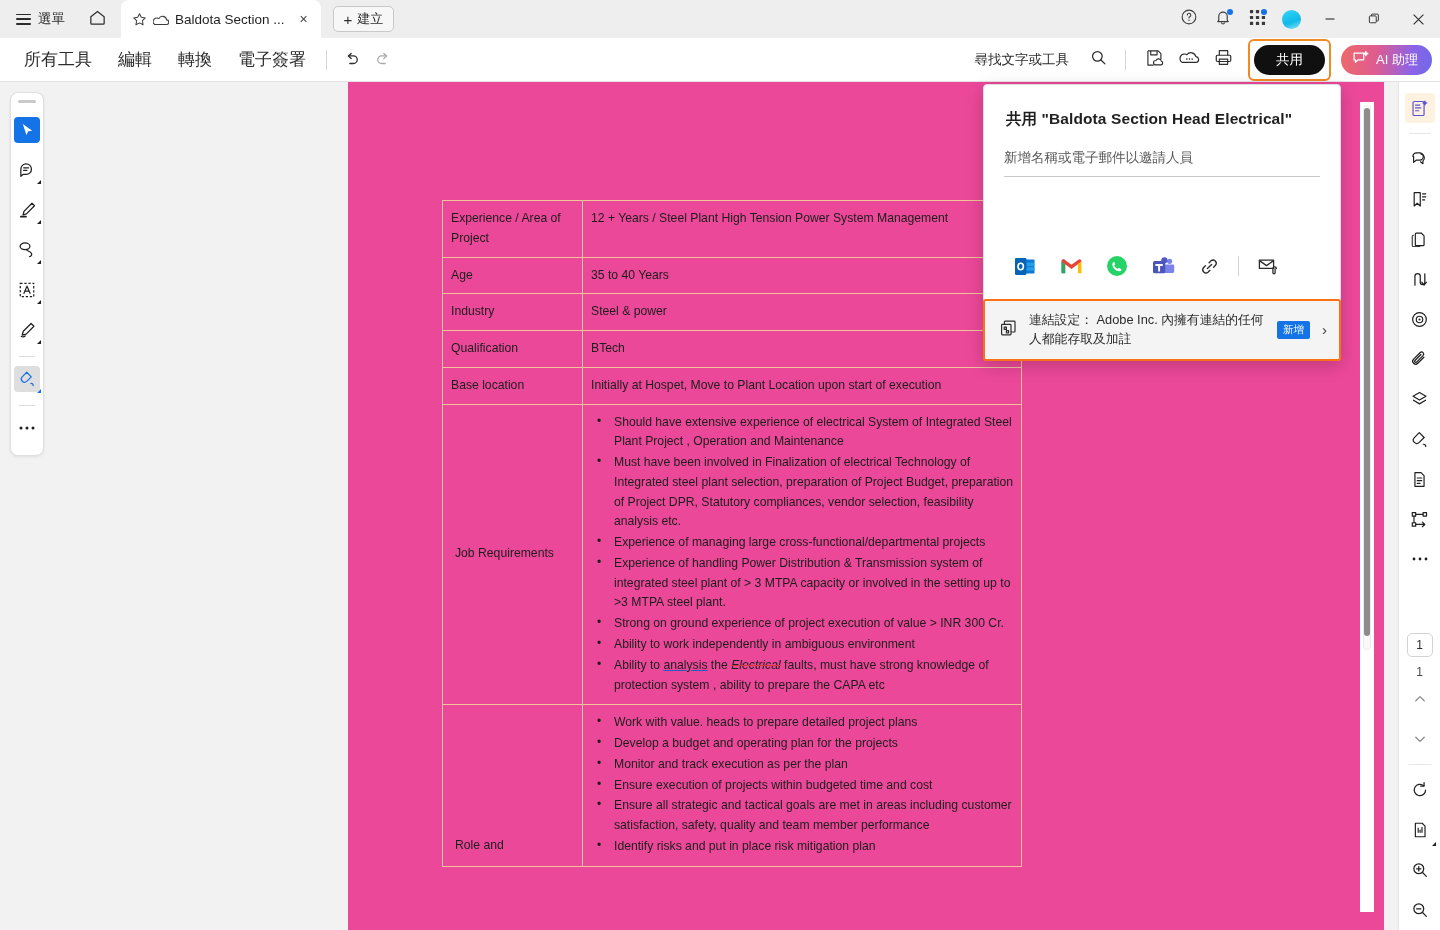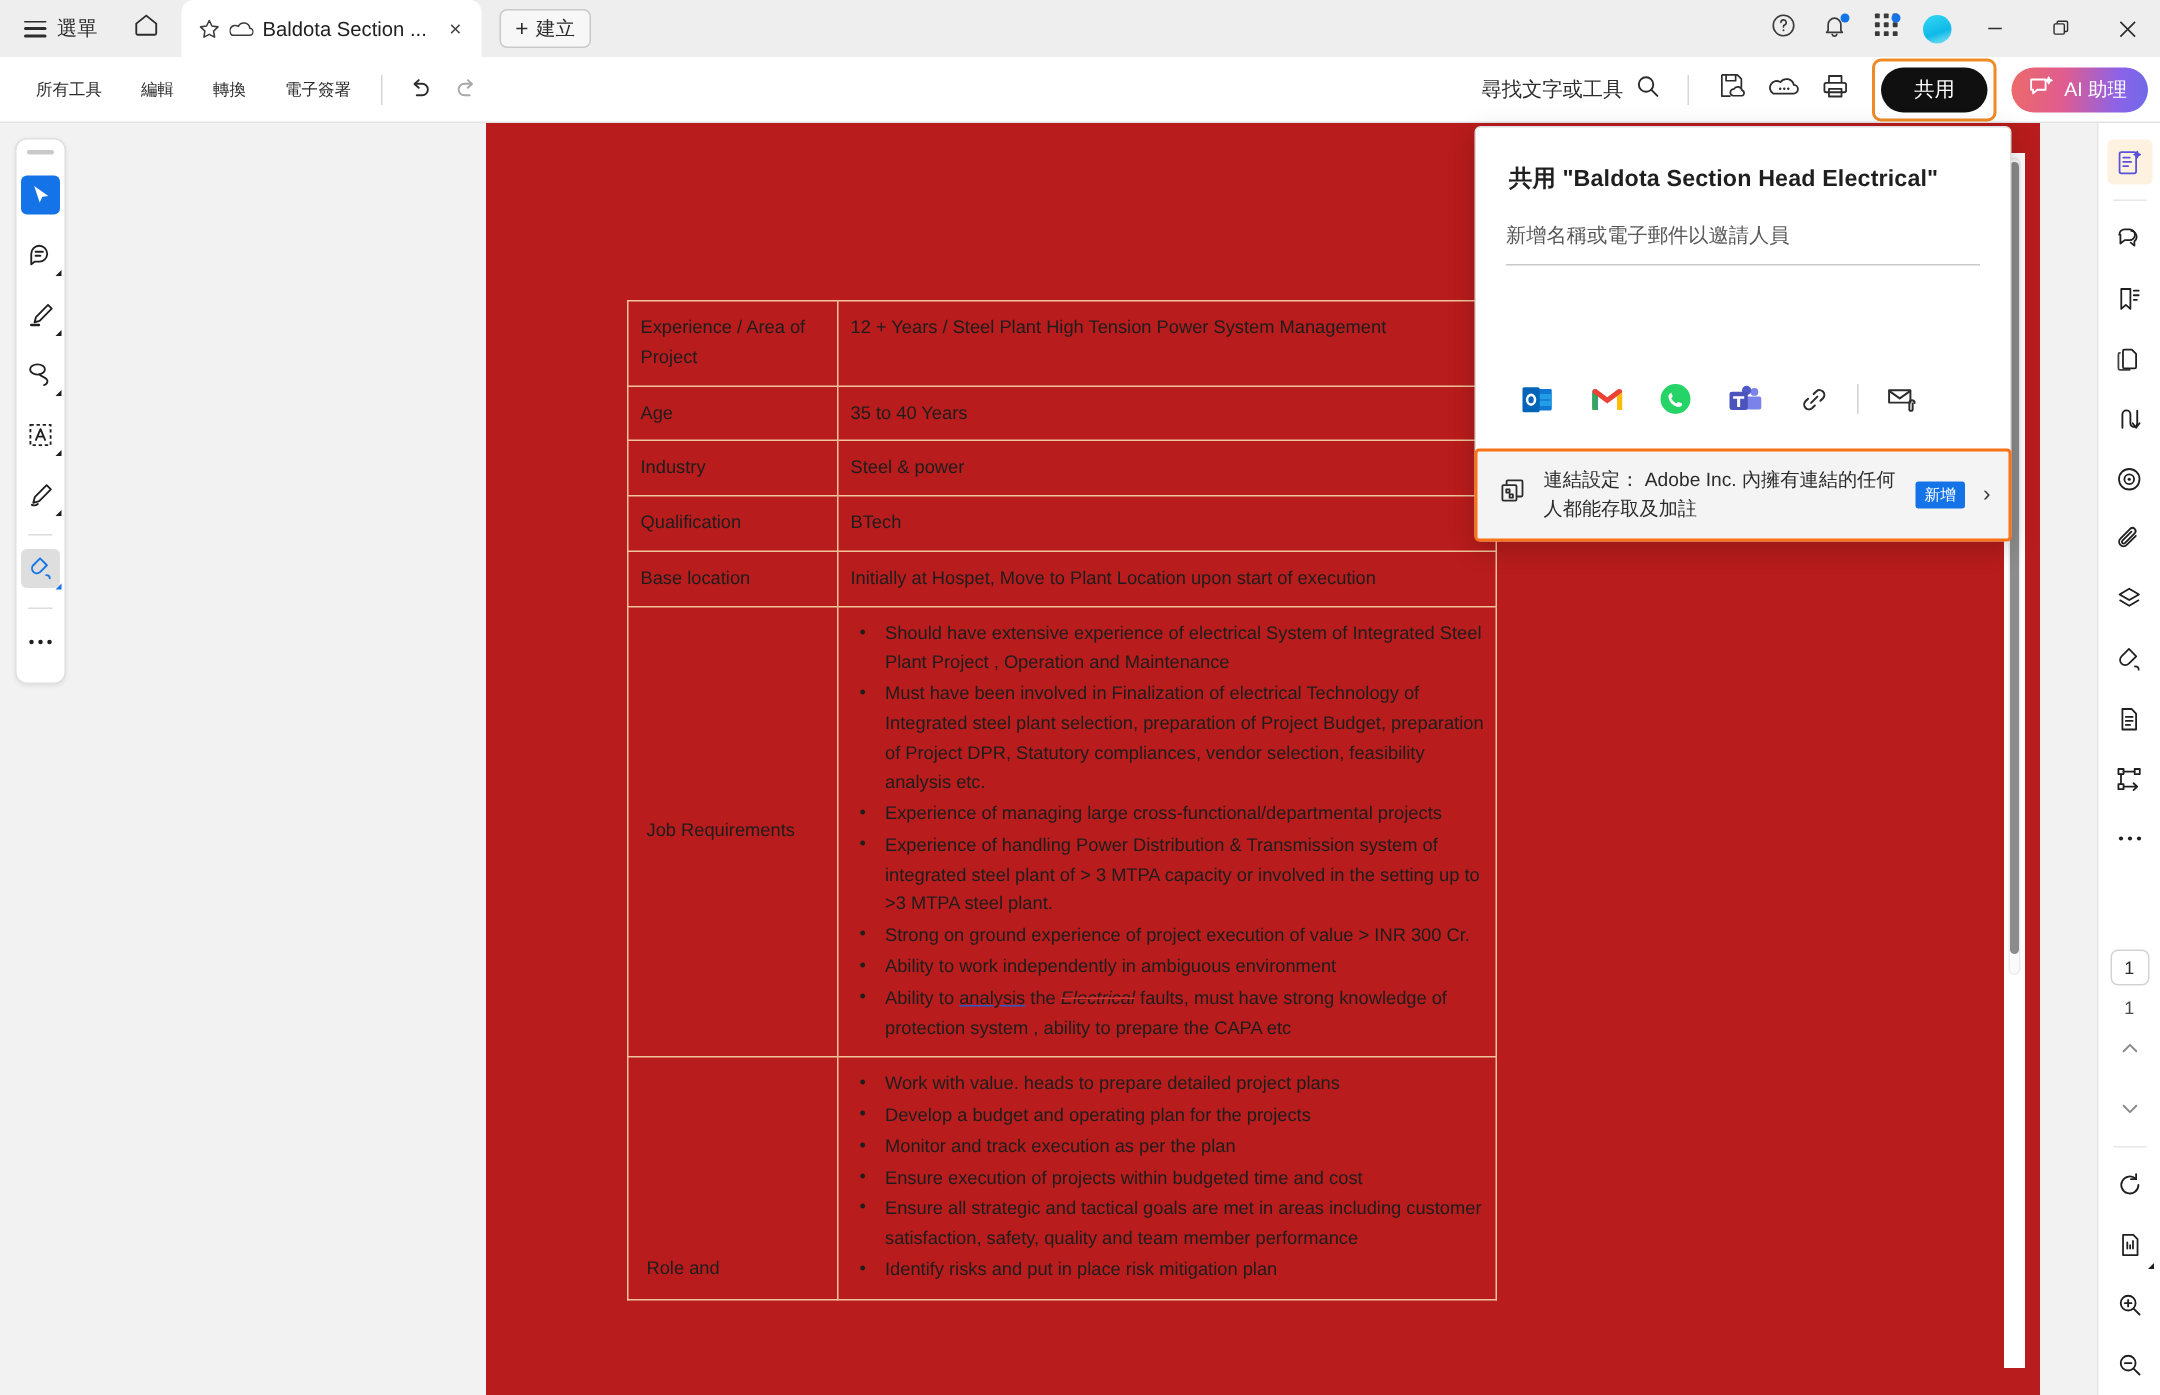--- a/index.html
+++ b/index.html
@@ -44,27 +44,27 @@
   .tb-icon { width: 34px; height: 34px; display: flex; align-items: center; justify-content: center; cursor: pointer; position: relative; }
   .dot-badge { position: absolute; top: 7px; right: 7px; width: 6px; height: 6px; border-radius: 50%; background: #1473e6; }
   .avatar-circle { width: 19px; height: 19px; border-radius: 50%; background: linear-gradient(160deg,#2fd3f2 10%, #0fb9e8 60%, #8de6f7 100%); }
   .wctl { width: 44px; height: 38px; display: flex; align-items: center; justify-content: center; cursor: pointer; }
 
   
   .toolbar {
     position: absolute; top: 38px; left: 0; width: 1440px; height: 44px;
     background: #ffffff; border-bottom: 1px solid #e3e3e3; display: flex; align-items: center;
   }
-  .tool-item { font-size: 11px; color: #2c2c2c; padding: 6px 10px; margin-left: 6px; cursor: pointer; border-radius: 4px; white-space: nowrap; }
+  .tool-item { font-size: 17px; color: #2c2c2c; padding: 6px 10px; margin-left: 6px; cursor: pointer; border-radius: 4px; white-space: nowrap; }
   .tool-item:first-child { margin-left: 14px; }
   .tool-sep { width: 1px; height: 20px; background: #d6d6d6; margin: 0 10px; }
   .undo-btn, .redo-btn { width: 30px; height: 30px; display: flex; align-items: center; justify-content: center; cursor: pointer; }
 
   .toolbar-right { margin-left: auto; display: flex; align-items: center; padding-right: 8px; }
-  .find-box { display: flex; align-items: center; gap: 8px; cursor: pointer; padding: 4px 6px; margin-left: 20px; }
+  .find-box { display: flex; align-items: center; gap: 21px; cursor: pointer; padding: 4px 6px; margin-left: 20px; }
   .find-text { font-size: 13.5px; color: #2c2c2c; white-space: nowrap; }
   .tr-sep { width: 1px; height: 20px; background: #d6d6d6; margin: 0 12px; }
   .tr-icon { width: 34px; height: 32px; display: flex; align-items: center; justify-content: center; cursor: pointer; }
 
   .share-wrap { margin-left: 8px; padding: 4px; border: 2px solid #f08a24; border-radius: 6px; }
   .share-btn {
     height: 30px; padding: 0 22px; border-radius: 15px; background: #101010; color: #ffffff;
     font-size: 13.5px; display: flex; align-items: center; justify-content: center; cursor: pointer;
   }
   .ai-btn {
@@ -84,21 +84,21 @@
   }
   .rail-grip { width: 18px; height: 3px; border-radius: 2px; background: #c9c9c9; margin: 1px 0 7px; }
   .rail-btn { width: 26px; height: 26px; margin: 7px 0; display: flex; align-items: center; justify-content: center; border-radius: 4px; cursor: pointer; position: relative; }
   .rail-btn.active { background: #1473e6; }
   .rail-btn.soft { background: #dedede; }
   .rail-div { width: 16px; height: 1px; background: #dcdcdc; margin: 6px 0 2px; }
   .rail-caret { position: absolute; right: -1px; bottom: -1px; width: 0; height: 0; border-left: 4px solid transparent; border-bottom: 4px solid #1f1f1f; }
   .rail-btn.active .rail-caret { border-bottom-color: #ffffff; }
 
   
-  .pagearea { position: absolute; left: 324px; top: 0; width: 1036px; height: 848px; background: #b91c1c; overflow: hidden; }
+  .pagearea { position: absolute; left: 348px; top: 0; width: 1036px; height: 848px; background: #ec4899; overflow: hidden; }
   .page { position: absolute; left: 0; top: 6px; width: 1036px; background: #ffffff; }
   .doc-table { position: absolute; left: 94px; top: 112px; width: 580px; border-collapse: collapse; table-layout: fixed; }
   .doc-table td { border: 1px solid #f0c39a; padding: 8px 7px 8px 8px; font-size: 12.2px; line-height: 1.62; color: #1d1d1d; vertical-align: top; }
   .doc-table td.k { width: 140px; }
   .doc-table td.k.midbot { vertical-align: bottom; padding-bottom: 10px; padding-left: 12px; }
   .doc-table ul { list-style: none; margin: 0; padding: 0; }
   .doc-table li { position: relative; padding-left: 23px; margin: 0 0 1px; }
   .doc-table li::before { content: "\2022"; position: absolute; left: 6px; top: -1px; font-size: 12px; color: #1d1d1d; }
   .u-link { text-decoration: underline; text-decoration-color: #2b59c3; color: #1d1d1d; }
   .strike { text-decoration: line-through; text-decoration-color: #d83a3a; font-style: italic; }

